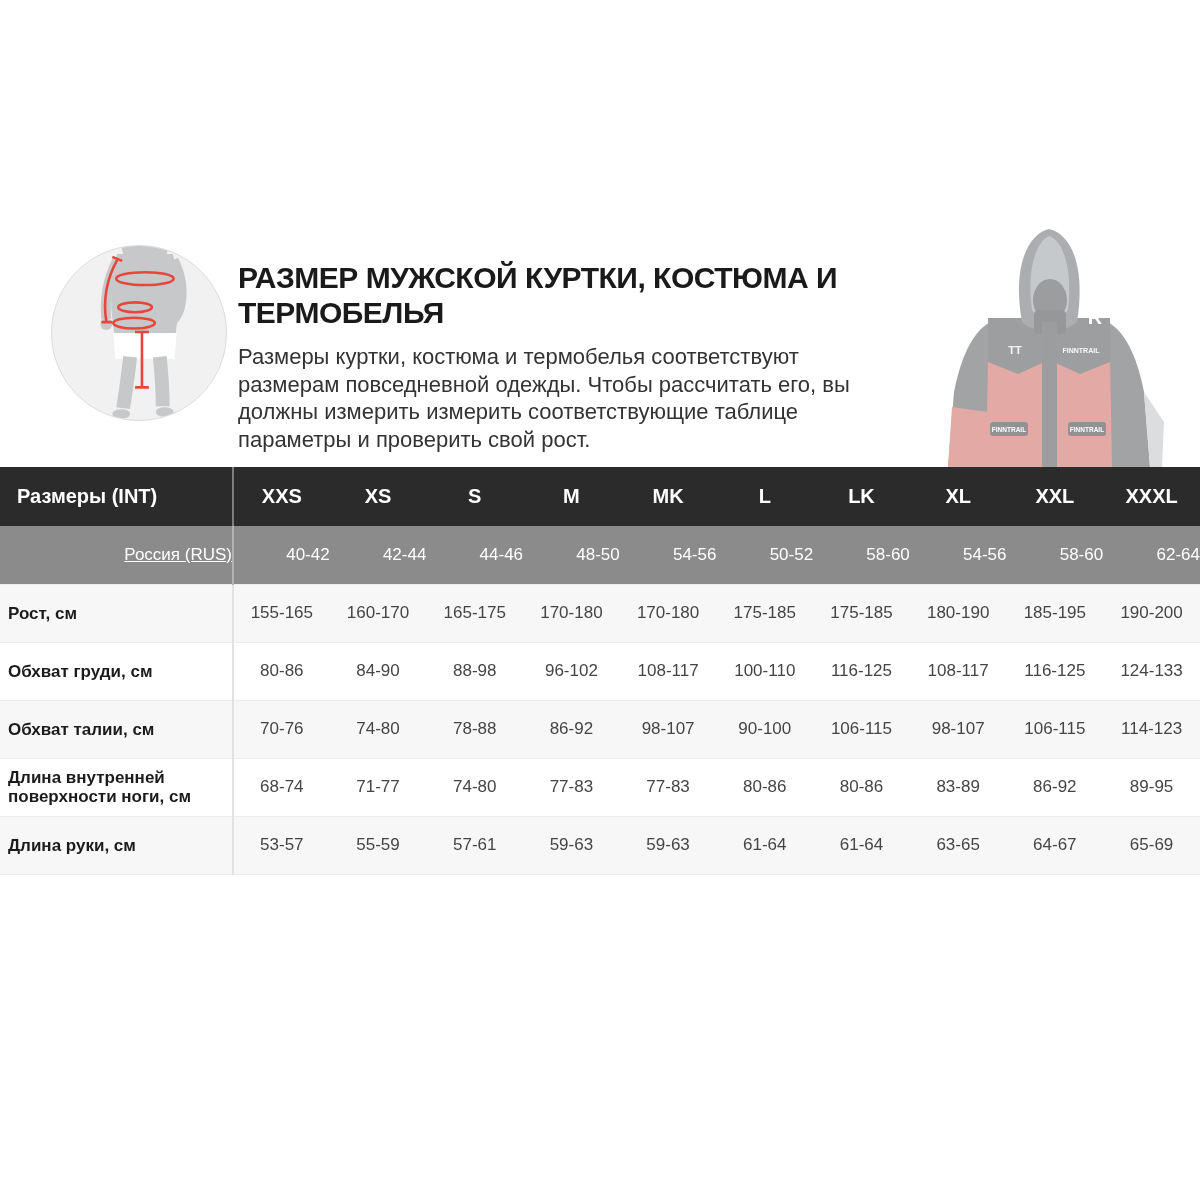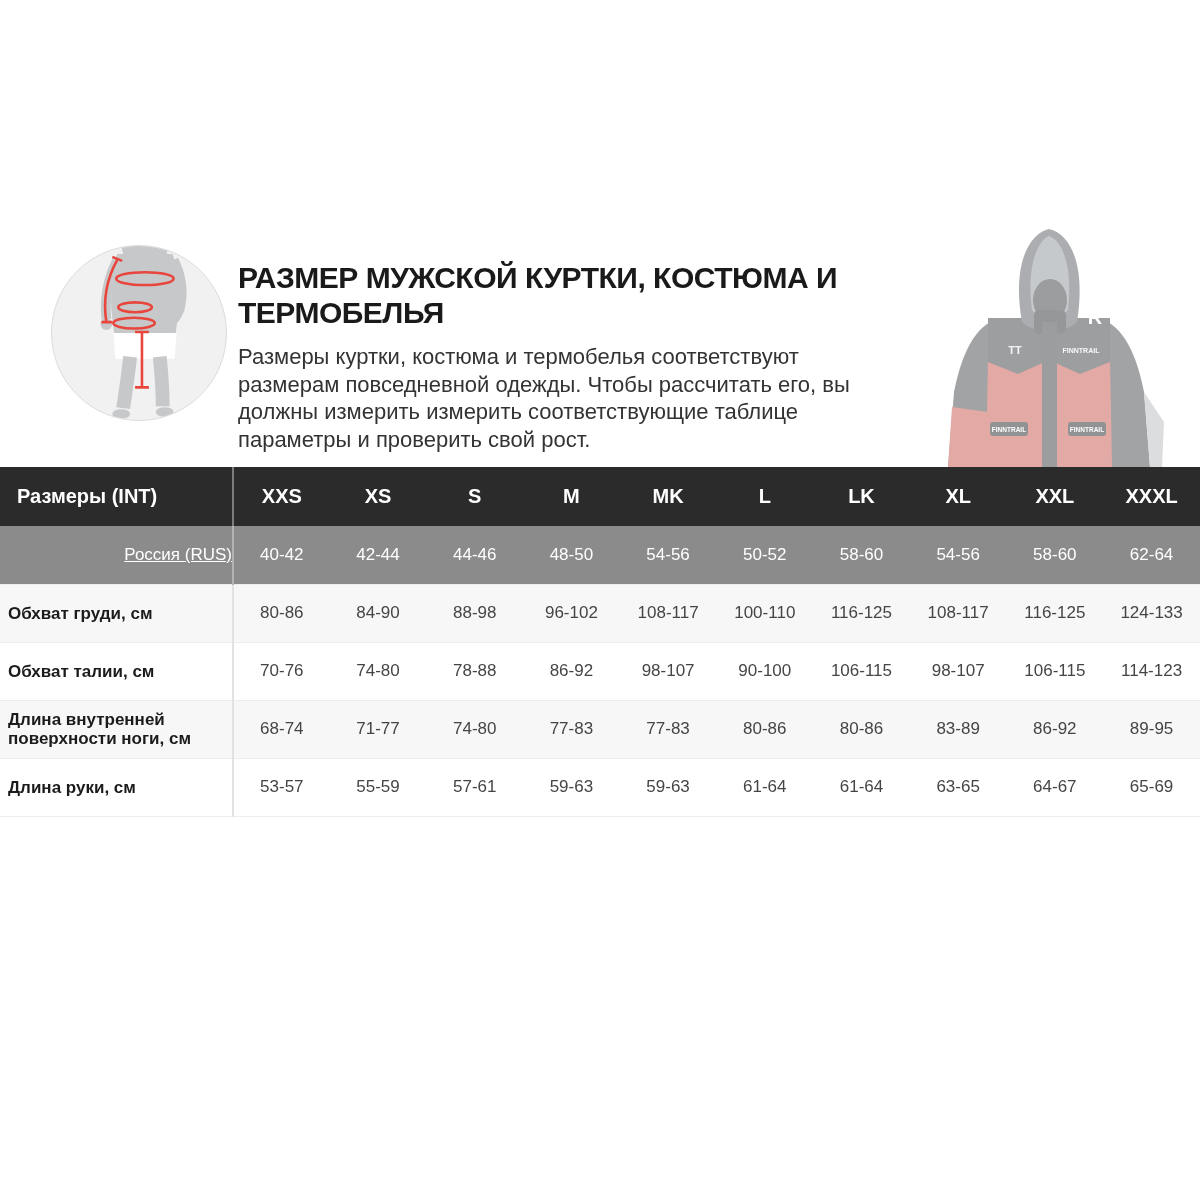--- a/index.html
+++ b/index.html
@@ -50,21 +50,21 @@
   }
   .size-table th,.size-table td{
     padding:0;text-align:center;font-size:17px;vertical-align:middle;
   }
   tr.header-row{background:var(--table-header-bg);height:59px;}
   tr.header-row th{color:#ffffff;font-size:20px;font-weight:bold;}
   tr.header-row th.corner{
     text-align:left;padding-left:17px;border-right:2px solid #7d7d7d;
   }
   tr.region-row{background:var(--region-row-bg);height:58px;}
-  tr.region-row td,tr.region-row th{color:#ffffff;font-weight:normal;}
+  tr.region-row td,tr.region-row th{color:#ffffff;font-weight:normal;text-align:right;}
   tr.region-row th.row-label{
     text-align:right;padding-left:10px;border-right:2px solid #b3b3b3;text-decoration:underline;
   }
   tbody.measure tr{height:58px;border-top:1px solid #ededed;}
   tbody.measure tr:nth-child(odd){background:var(--alt-row-bg);}
   tbody.measure th.row-label{
     text-align:left;padding-left:8px;padding-right:40px;
     font-weight:bold;color:#1b1b1b;border-right:2px solid #e2e2e2;
     font-size:17px;line-height:19px;
   }
@@ -168,20 +168,33 @@
         <td>54-56</td>
         <td>50-52</td>
         <td>58-60</td>
         <td>54-56</td>
         <td>58-60</td>
         <td>62-64</td>
       </tr>
     </tbody>
   <tbody class="measure">
       <tr class="measure-row">
+        <th class="row-label">Рост, см</th>
+        <td>155-165</td>
+        <td>160-170</td>
+        <td>165-175</td>
+        <td>170-180</td>
+        <td>170-180</td>
+        <td>175-185</td>
+        <td>175-185</td>
+        <td>180-190</td>
+        <td>185-195</td>
+        <td>190-200</td>
+      </tr>
+      <tr class="measure-row">
         <th class="row-label">Обхват груди, см</th>
         <td>80-86</td>
         <td>84-90</td>
         <td>88-98</td>
         <td>96-102</td>
         <td>108-117</td>
         <td>100-110</td>
         <td>116-125</td>
         <td>108-117</td>
         <td>116-125</td>

